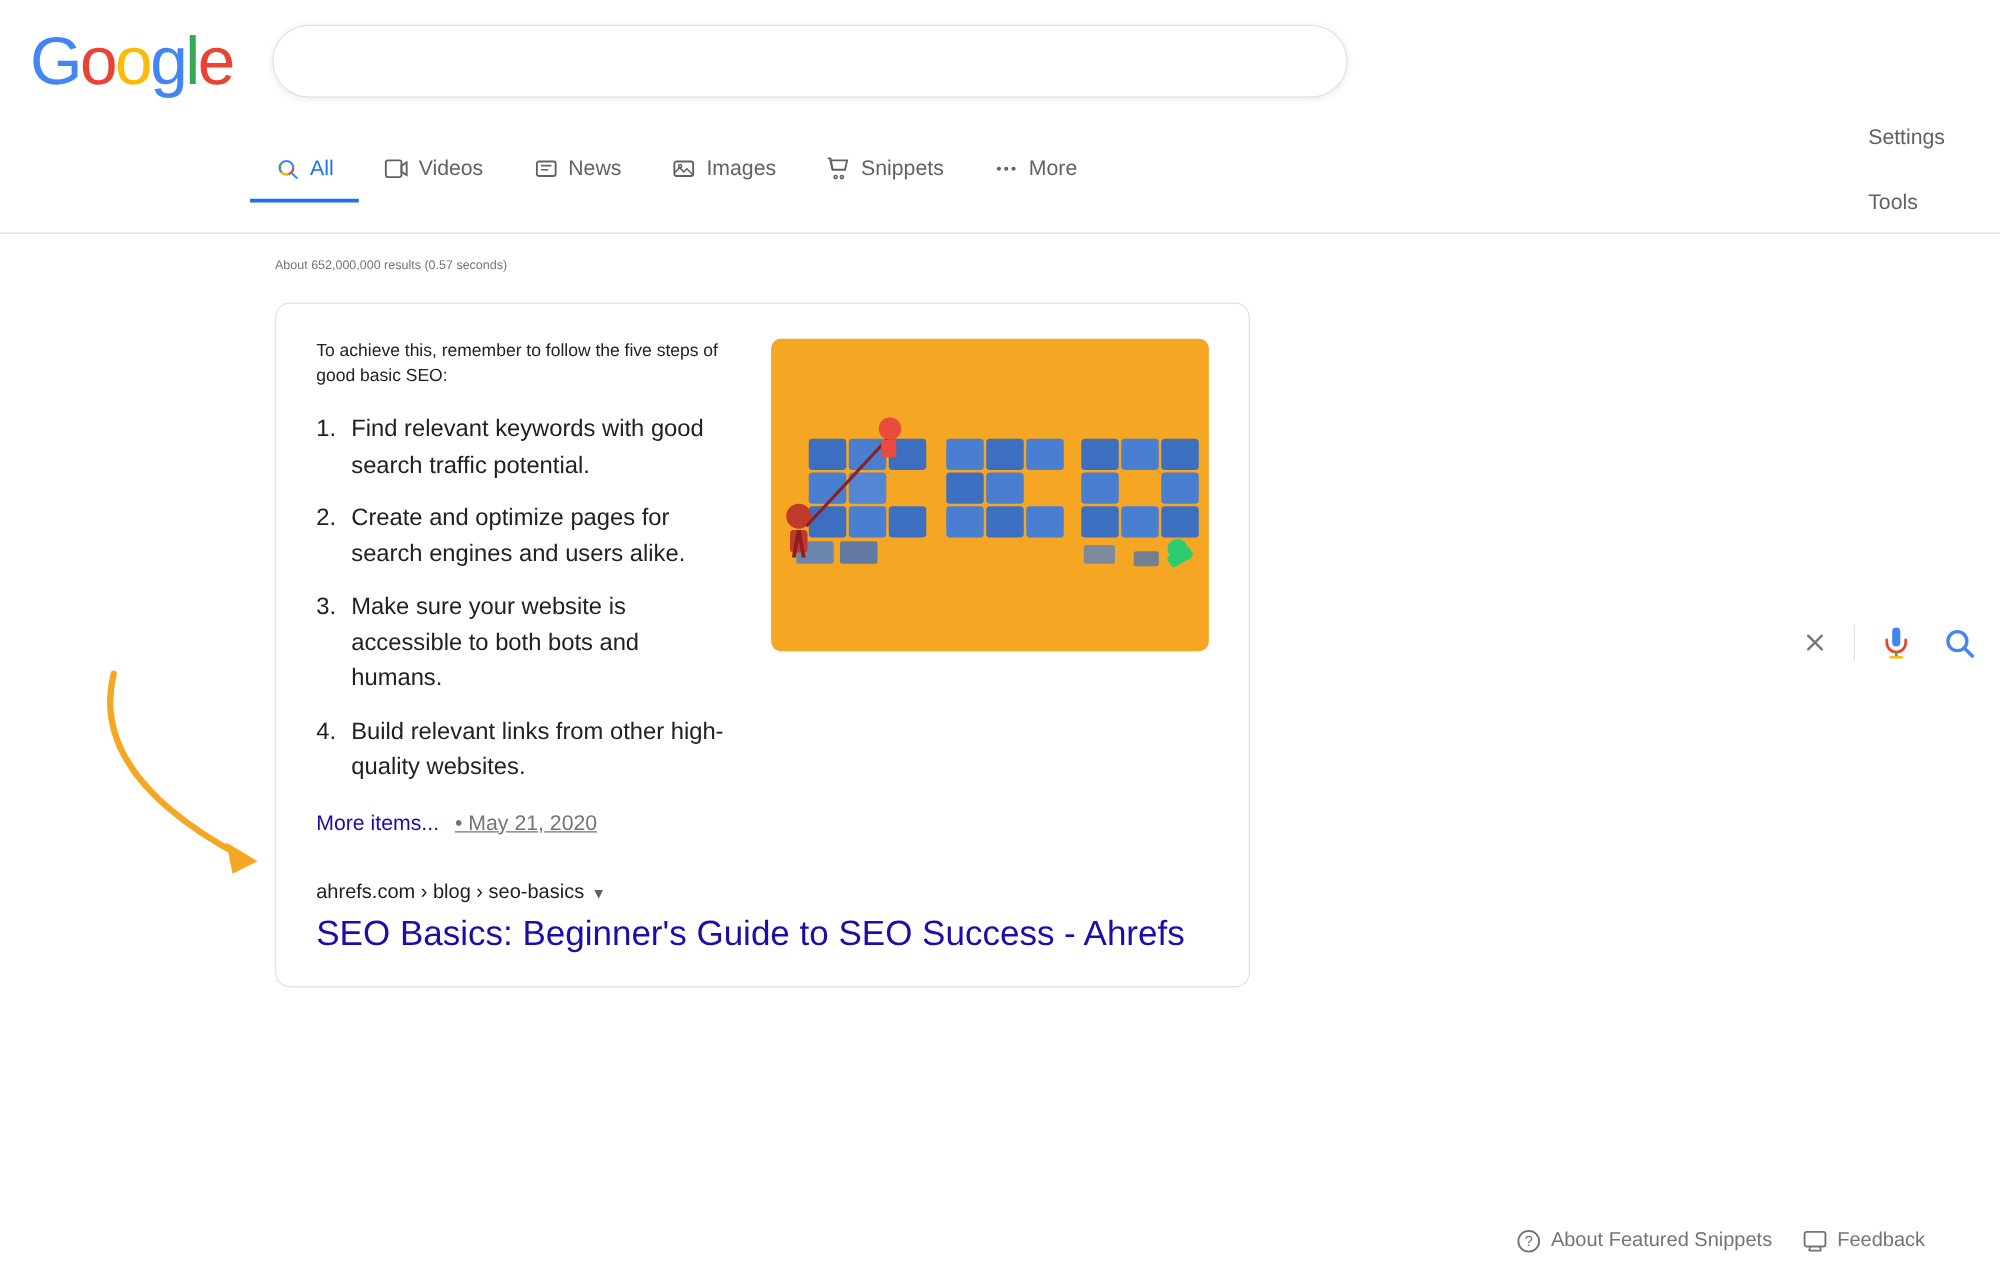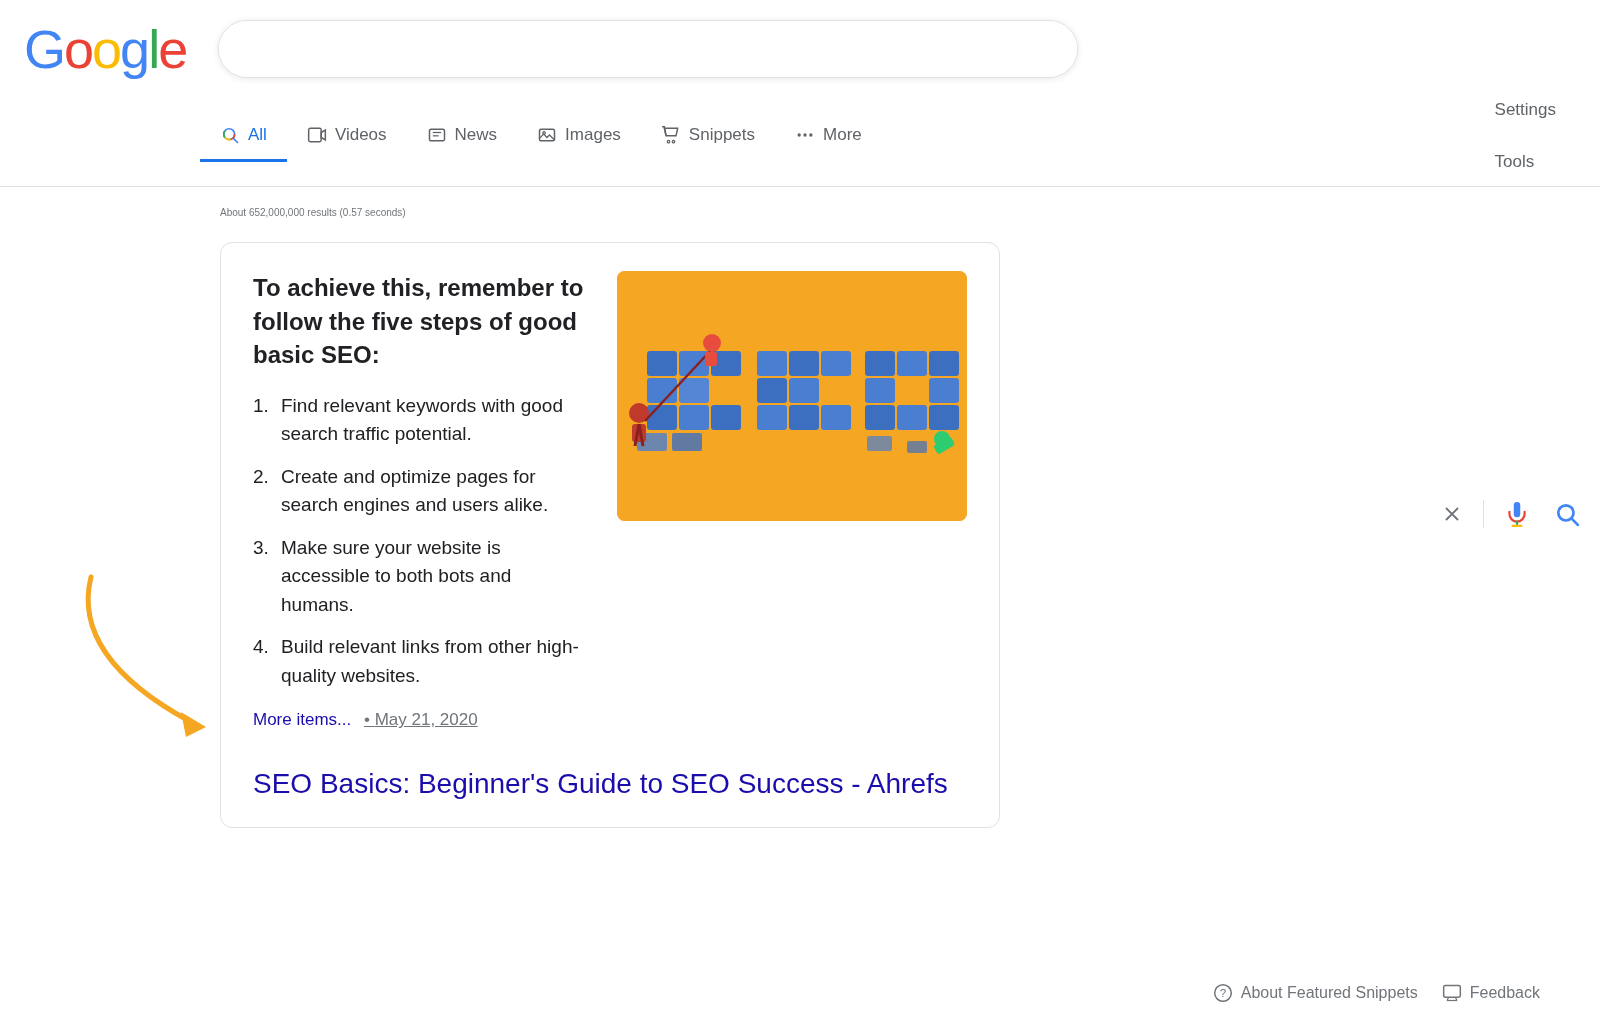--- a/index.html
+++ b/index.html
@@ -124,22 +124,22 @@
     .snippet-inner {
       display: flex;
       gap: 32px;
     }
 
     .snippet-text {
       flex: 1;
     }
 
     .snippet-heading {
-      font-size: 24px;
-      font-weight: 700;
+      font-size: 14px;
+      font-weight: 400;
       color: #202124;
       margin-bottom: 20px;
       line-height: 1.4;
     }
 
     .snippet-list {
       list-style: none;
       padding: 0;
       margin: 0;
     }
@@ -464,20 +464,24 @@
           <circle cx="95" cy="72" r="9" fill="#E74C3C"></circle>
           <rect x="88" y="81" width="12" height="14" rx="2" fill="#E74C3C"></rect>
 
           <circle cx="325" cy="168" r="8" fill="#2ECC71"></circle>
           <rect x="316" y="175" width="20" height="10" rx="3" fill="#2ECC71" transform="rotate(-30 316 175)"></rect>
         </svg>
       </div>
     </div>
 
     <div class="source-row">
+      <div class="breadcrumb">
+        <span>ahrefs.com › blog › seo-basics</span>
+        <span class="dropdown-arrow">▾</span>
+      </div>
       <a href="#" class="result-title">SEO Basics: Beginner's Guide to SEO Success - Ahrefs</a>
     </div>
   </div>
 </div>
 
 <div class="footer-area">
   <div class="footer-link">
     <svg width="20" height="20" viewBox="0 0 24 24">
       <circle cx="12" cy="12" r="10" stroke="#70757a" stroke-width="1.8" fill="none"></circle>
       <text x="12" y="17" text-anchor="middle" font-size="14" fill="#70757a" font-family="Arial">?</text>

